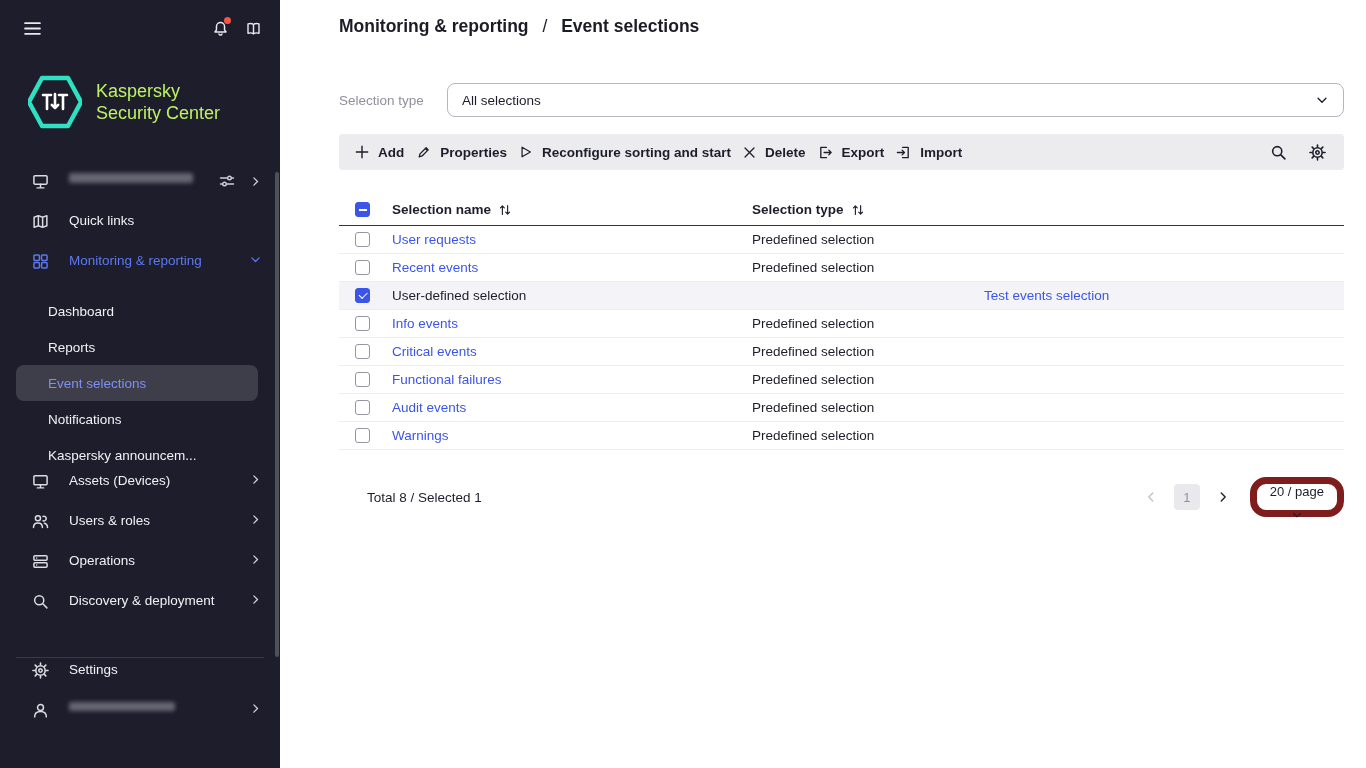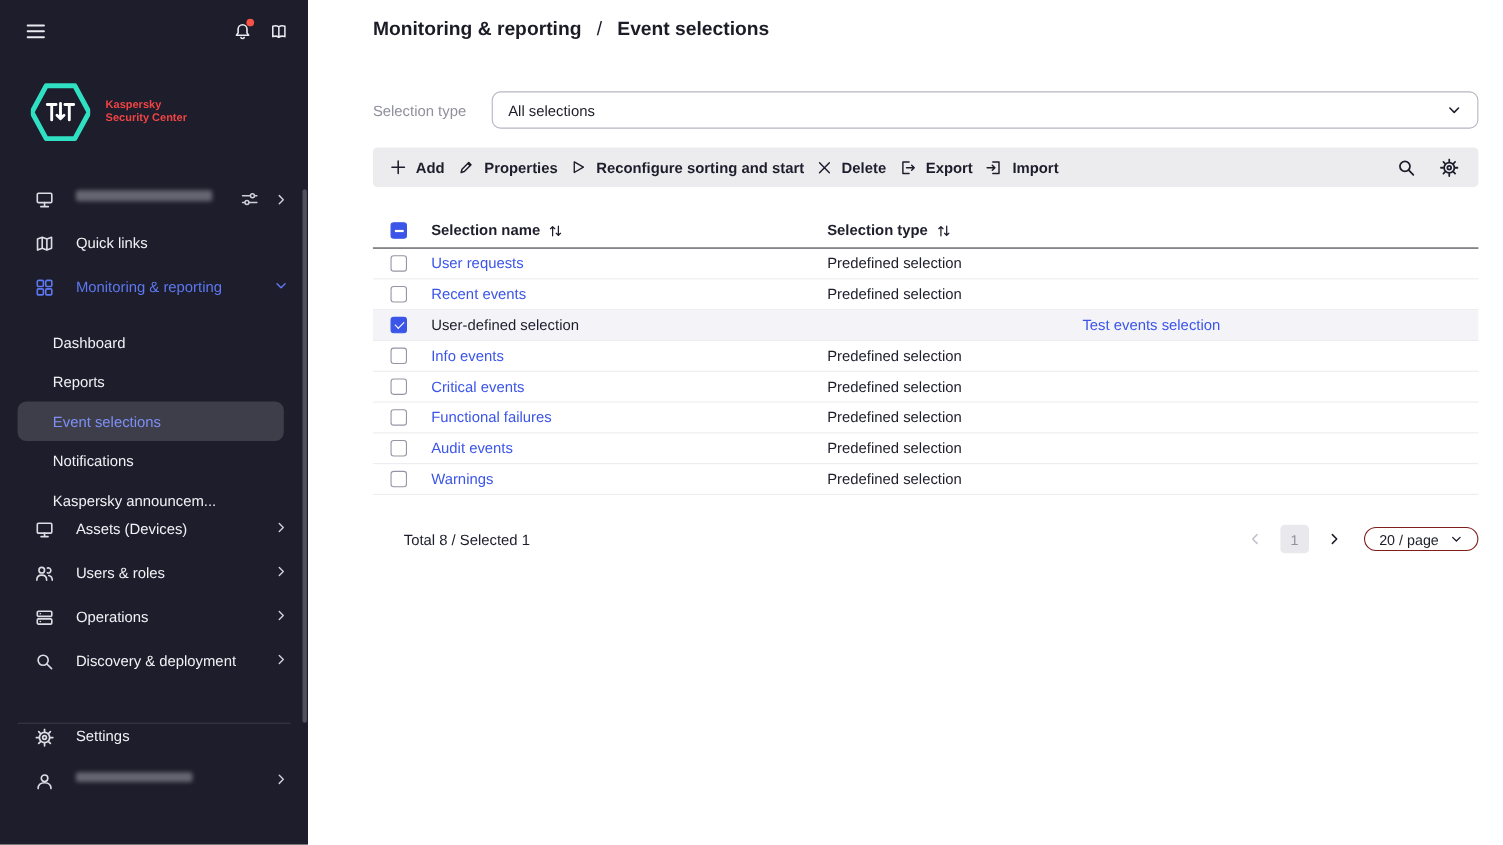--- a/index.html
+++ b/index.html
@@ -7,21 +7,21 @@
   body { font-family:"Liberation Sans","DejaVu Sans",sans-serif; background:#fff; color:#1d1d2b; }
   .app { display:flex; width:1366px; height:768px; }
 
   
   .sidebar { position:relative; width:280px; height:768px; background:#1d1d2b; color:#e9e9ef; flex-shrink:0; }
   .sb-top { display:flex; justify-content:space-between; align-items:center; padding:20px 18px 0 24px; }
   .sb-top-right { display:flex; align-items:center; gap:16px; }
   .icon-btn { position:relative; display:inline-flex; cursor:pointer; color:#e9e9ef; }
   .dot { position:absolute; top:-3px; right:-2px; width:7px; height:7px; border-radius:50%; background:#fb5246; }
   .brand { display:flex; align-items:center; gap:14px; margin:36px 0 0 28px; }
-  .brand-name { font-size:10px; font-weight:700; line-height:1.25; color:#ef4444; }
+  .brand-name { font-size:18px; font-weight:400; line-height:1.25; color:#bef264; }
   .nav { margin-top:42px; font-size:13.5px; }
   .nav-item { display:flex; align-items:flex-start; height:40px; padding:0 18px 0 32px; gap:20px; cursor:pointer; color:#f1f1f5; }
   .nav-item .nicon { display:inline-flex; color:#dcdce4; flex-shrink:0; }
   .nav-item .lbl { white-space:nowrap; }
   .nav-item .trail { margin-left:auto; display:inline-flex; align-items:center; gap:14px; color:#cfcfd9; }
   .nav-item.blue, .nav-item.blue .nicon, .nav-item.blue .trail { color:#5d78f0; }
   .sub-item { display:flex; align-items:center; height:36px; margin:0 22px 0 16px; padding-left:32px; border-radius:8px; cursor:pointer; color:#f1f1f5; white-space:nowrap; }
   .sub-item.active { background:#3e3e4b; color:#7d90f4; }
   .nav-divider { border-top:1px solid #3a3a46; margin:24px 16px 4px 16px; }
   .redact { display:inline-block; height:10px; width:124px; border-radius:2px; background:#73737f; filter:blur(2px); opacity:.85; }
@@ -58,21 +58,21 @@
   .cb { position:relative; display:inline-block; width:15px; height:15px; border:1.5px solid #9595a3; border-radius:3px; background:#fff; cursor:pointer; }
   .cb.checked, .cb.indet { background:#3b55e8; border-color:#3b55e8; }
   .cb.checked::after { content:""; position:absolute; left:2.5px; top:3px; width:7px; height:3.5px; border-left:1.8px solid #fff; border-bottom:1.8px solid #fff; transform:rotate(-45deg); }
   .cb.indet::after { content:""; position:absolute; left:2.5px; top:5.5px; width:8px; border-top:2px solid #fff; }
 
   .tfoot { margin-top:27px; display:flex; align-items:center; font-size:13.5px;margin-left:28px; }
   .pager { margin-left:auto; display:flex; align-items:center; gap:16px; }
   .pg-chev { display:inline-flex; cursor:pointer; color:#1d1d2b; }
   .pg-chev.disabled { color:#c2c2cb; cursor:default; }
   .pg-num { width:26px; height:26px; border-radius:4px; background:#e9e9ed; color:#9191a0; display:flex; align-items:center; justify-content:center; font-size:13px; cursor:pointer; }
-  .pg-size { margin-left:4px; height:22px; border:1px solid #7f1d1d; border-radius:16px; display:flex; align-items:center; gap:10px; padding:0 13px; font-size:13px; cursor:pointer; }
+  .pg-size { margin-left:4px; height:40px; border:7px solid #7f1d1d; border-radius:16px; display:flex; align-items:center; gap:10px; padding:0 13px; font-size:13px; cursor:pointer;flex-direction:column; }
   svg { display:block; }
 </style>
 </head>
 <body>
 
 <div class="app">
 
   <aside class="sidebar">
     <div class="sb-top">
       <span class="icon-btn">

